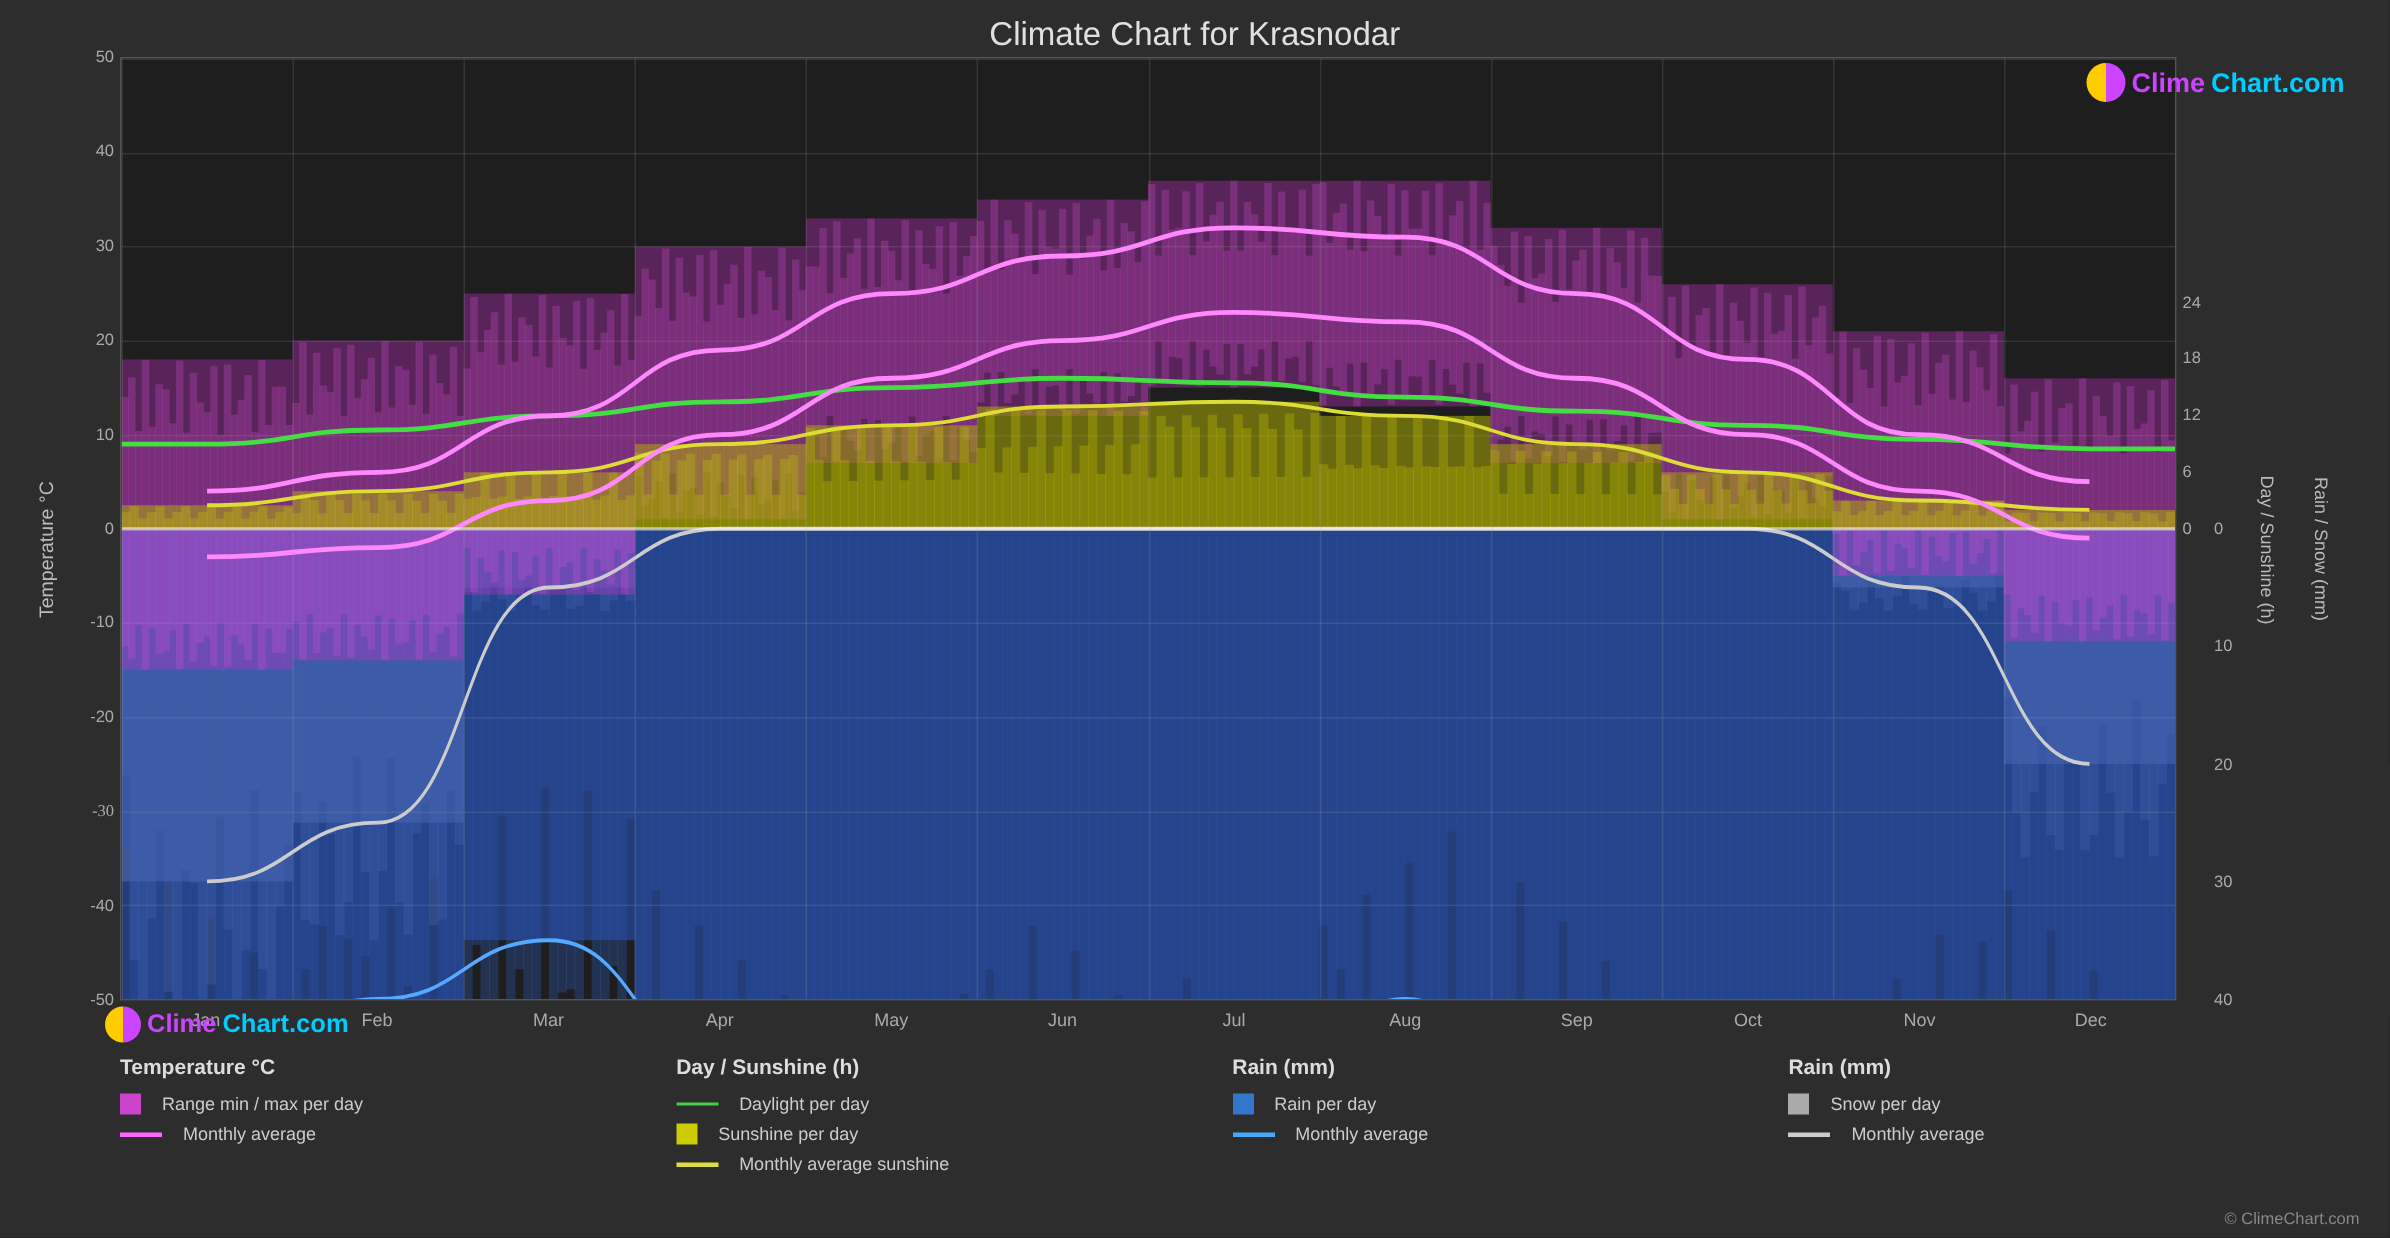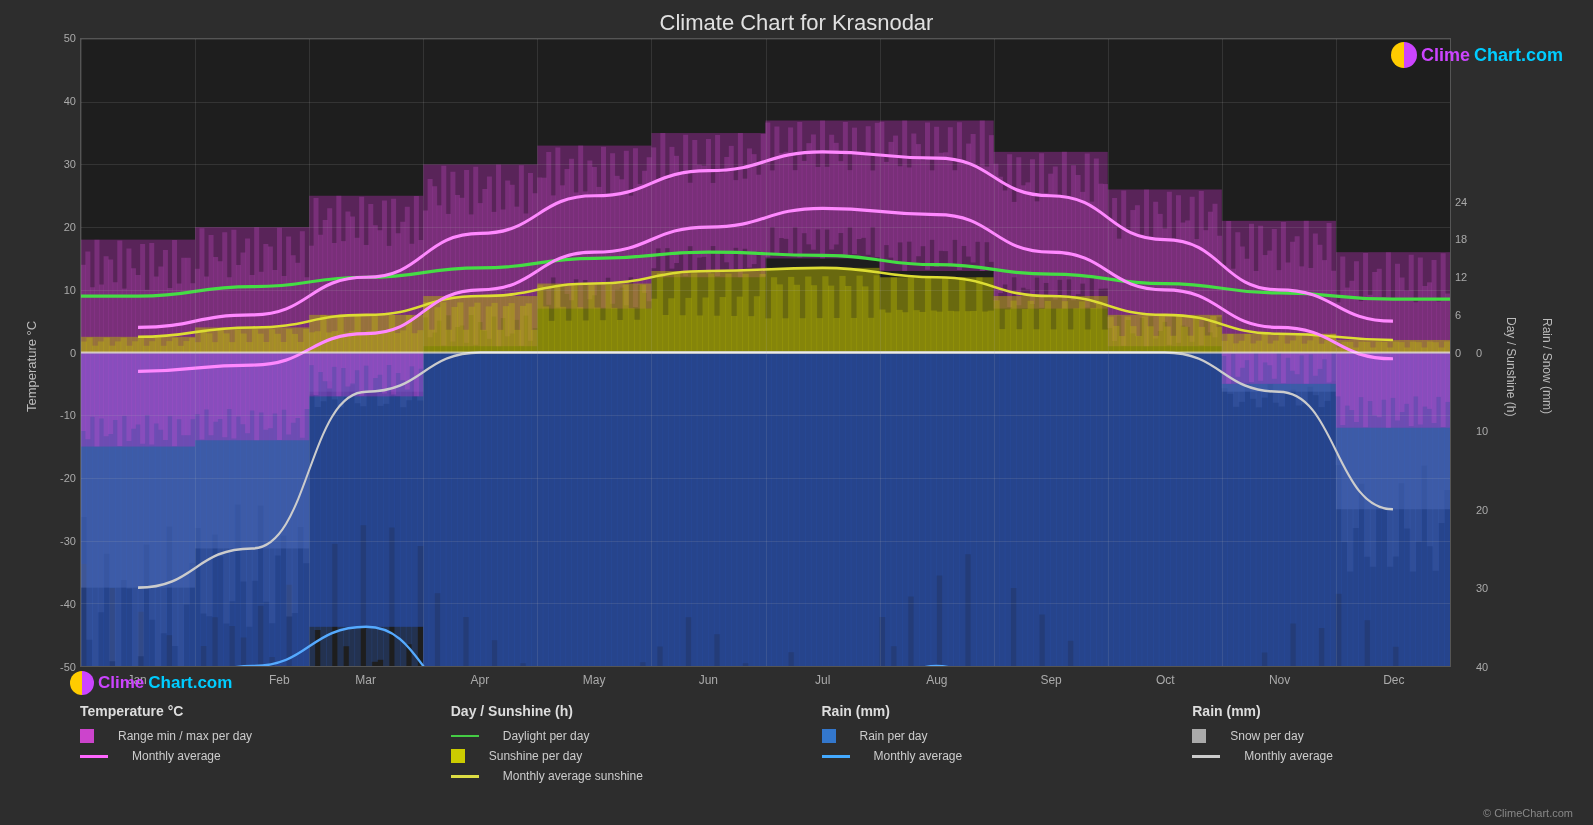--- a/index.html
+++ b/index.html
@@ -170,21 +170,21 @@
     }
     .legend-title {
       font-size: 14px;
       color: #ddd;
       font-weight: bold;
       margin-bottom: 4px;
     }
     .legend-item {
       display: flex;
       align-items: center;
-      gap: 24px;
+      gap: 14px;
       font-size: 12px;
       color: #ccc;
     }
     .legend-swatch-rect {
       width: 14px;
       height: 14px;
       flex-shrink: 0;
     }
     .legend-swatch-line {
       width: 28px;
@@ -238,21 +238,21 @@
 
         <div class="y-axis-left-ticks" id="left-ticks" style="position: relative;">
             <div class="y-tick-label" style="top: 0%;">50</div>
             <div class="y-tick-label" style="top: 10%;">40</div>
             <div class="y-tick-label" style="top: 20%;">30</div>
             <div class="y-tick-label" style="top: 30%;">20</div>
             <div class="y-tick-label" style="top: 40%;">10</div>
             <div class="y-tick-label" style="top: 50%;">0</div>
             <div class="y-tick-label" style="top: 60%;">-10</div>
             <div class="y-tick-label" style="top: 70%; margin-left: 32px;">-20</div>
-            <div class="y-tick-label" style="top: 80%;">-30</div>
+            <div class="y-tick-label" style="top: 80%; font-family: Liberation Serif, serif;">-30</div>
             <div class="y-tick-label" style="top: 90%;">-40</div>
             <div class="y-tick-label" style="top: 100%;">-50</div>
           </div>
 
         <div class="plot-canvas" id="plot-canvas">
 
           <svg class="chart-svg" id="chart-svg" viewBox="0 0 1400 490" preserveAspectRatio="none">
               <line x1="1397.0833333333333" y1="352.4416795033103" x2="1397.0833333333333" y2="245" stroke="rgba(180,180,200,0.25)" stroke-width="6.416666666666671"></line>
               <line x1="1391.25" y1="378.1618312457722" x2="1391.25" y2="245" stroke="rgba(180,180,200,0.25)" stroke-width="6.416666666666671"></line>
               <line x1="1385.4166666666667" y1="415.6204120713559" x2="1385.4166666666667" y2="245" stroke="rgba(180,180,200,0.25)" stroke-width="6.416666666666671"></line>
@@ -1223,21 +1223,21 @@
               <div class="y-tick-label-right" style="top: 87.5%; position: absolute;">30</div>
               <div class="y-tick-label-right" style="top: 100%; position: absolute;">40</div>
             </div>
         </div>
       </div>
 
       <div class="x-axis">
         <div class="x-axis-spacer-left"></div>
         <div class="x-axis-labels" id="x-axis-labels">
             <div class="x-tick-label" style="left: 4.16667%;">Jan</div>
-            <div class="x-tick-label" style="left: 12.5%; margin-left: 28px;">Feb</div>
+            <div class="x-tick-label" style="left: 12.5%;">Feb</div>
             <div class="x-tick-label" style="left: 20.8333%;">Mar</div>
             <div class="x-tick-label" style="left: 29.1667%;">Apr</div>
             <div class="x-tick-label" style="left: 37.5%;">May</div>
             <div class="x-tick-label" style="left: 45.8333%;">Jun</div>
             <div class="x-tick-label" style="left: 54.1667%;">Jul</div>
             <div class="x-tick-label" style="left: 62.5%;">Aug</div>
             <div class="x-tick-label" style="left: 70.8333%;">Sep</div>
             <div class="x-tick-label" style="left: 79.1667%;">Oct</div>
             <div class="x-tick-label" style="left: 87.5%;">Nov</div>
             <div class="x-tick-label" style="left: 95.8333%;">Dec</div>

